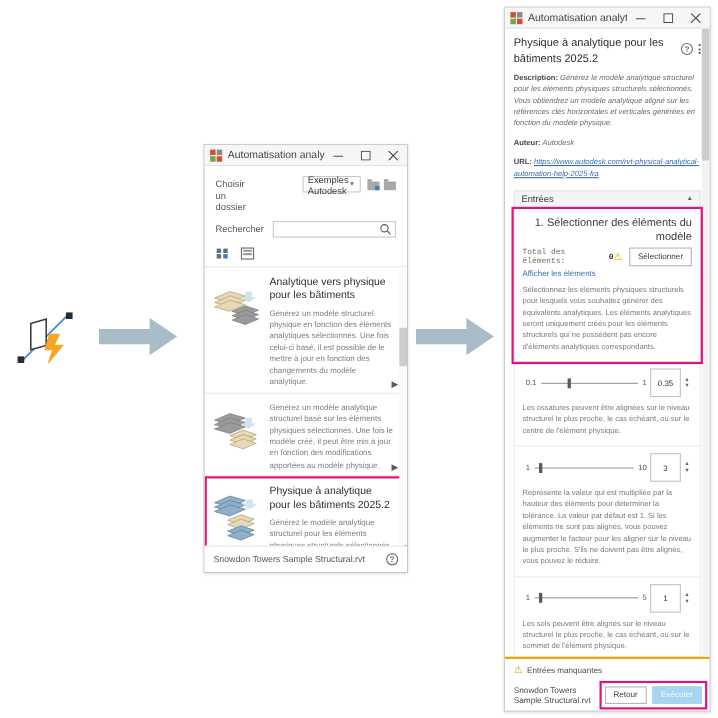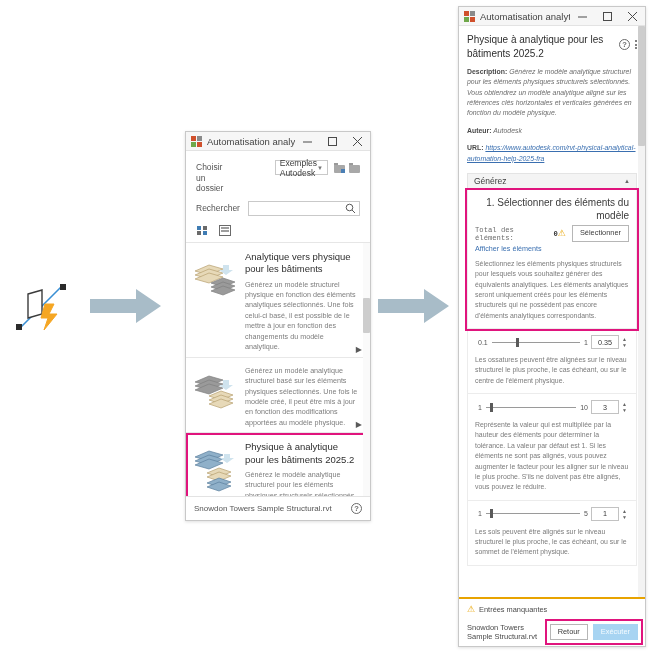--- a/index.html
+++ b/index.html
@@ -158,21 +158,21 @@
   .btn.primary { background:#a7d4f2; border-color:#a7d4f2; color:#f4fbff; }
 
   
   .slider-row { display:flex; align-items:center; }
   .slider-label { width:58px; flex:none; font-size:7.3px; color:#3b3b3b; line-height:1.35; }
   .slider-wrap { flex:1; display:flex; align-items:center; gap:4px; padding:0 3px; }
   .s-min, .s-max { font-size:7px; color:#555; flex:none; }
   .track { flex:1; height:1px; background:#9a9a9a; position:relative; }
   .knob { position:absolute; top:-4px; width:3px; height:9px; background:#5a5a5a; }
   .spin {
-    width:28px; height:14px; border:1px solid #c2c2c2; background:#fff;
+    width:28px; height:26px; border:1px solid #c2c2c2; background:#fff;
     display:flex; align-items:center; justify-content:center;
     font-size:7.2px; color:#333; flex:none;
   }
   .arrows { width:9px; display:flex; flex-direction:column; align-items:center; justify-content:center; gap:2px; margin-left:1px; flex:none;}
   .arrows span { font-size:5px; color:#666; line-height:4px; }
 
   .rw-warnbar {
     flex:none; border-top:2px solid #e8a300;
     padding:5px 8px 4px 8px; display:flex; align-items:center; gap:4px;
     font-size:7.4px; color:#4a4a4a;
@@ -439,21 +439,21 @@
         <b>Auteur:</b>
         <span>Autodesk</span>
       </div>
 
       <div class="meta">
         <b>URL:</b>
         <a href="#">https://www.autodesk.com/rvt-physical-analytical-automation-help-2025-fra</a>
       </div>
 
       <div class="section-head">
-        <span>Générez</span>
+        <span>Entrées</span>
         <span class="chev">▲</span>
       </div>
 
       <div class="param highlight">
         <div class="p-title">1. Sélectionner des éléments du modèle</div>
         <div class="p-row">
           <span class="p-sub">Total des éléments:</span>
           <span class="p-sub" style="margin-left:3px"><b>0</b></span>
           <span class="warn">⚠</span>
           <button class="btn">Sélectionner</button>

